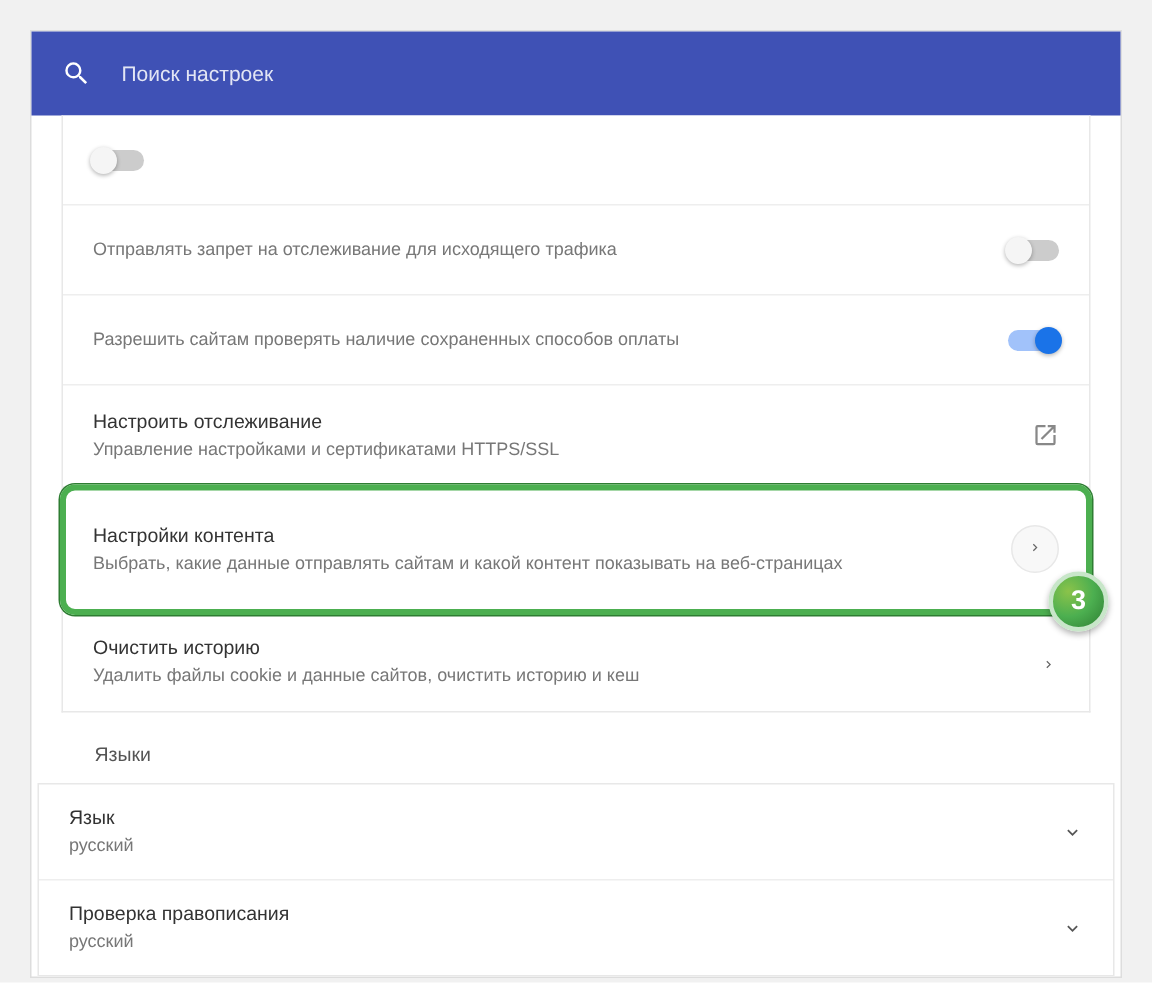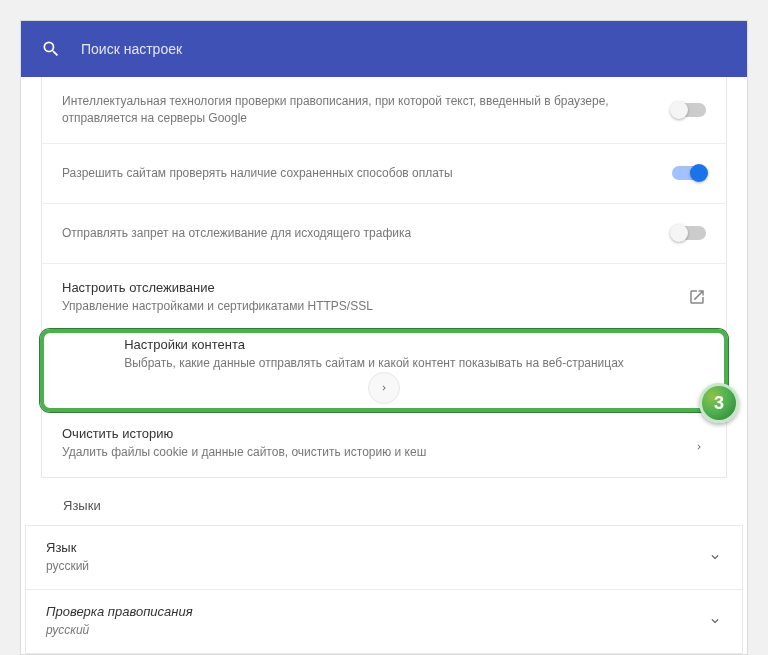--- a/index.html
+++ b/index.html
@@ -21,60 +21,57 @@
     .switch.on { background: #a1c2fa; }
     .switch.on::after { background: #1a73e8; left: auto; right: -2px; }
     .ext-icon { width: 18px; height: 18px; flex-shrink: 0; }
     .ext-icon svg { fill: #888; width: 18px; height: 18px; }
     .arrow-btn { width: 32px; height: 32px; border-radius: 50%; background: #f8f8f8; display: flex; align-items: center; justify-content: center; border: 1px solid #e8e8e8; flex-shrink: 0; cursor: pointer; }
     .arrow-icon svg { width: 10px; height: 10px; fill: #666; }
     .plain-arrow { width: 12px; height: 12px; flex-shrink: 0; }
     .plain-arrow svg { width: 10px; height: 10px; fill: #666; }
     .chevron-down { width: 14px; height: 14px; flex-shrink: 0; }
     .chevron-down svg { width: 14px; height: 14px; fill: #555; }
-    .highlighted { border: 4px solid #4caf50; border-radius: 10px; margin: -2px; padding: 4px 18px; box-shadow: 0 0 0 1px #2e7d32; flex-direction: column; }
+    .highlighted { border: 4px solid #4caf50; border-radius: 10px; margin: -2px; padding: 22px 18px; box-shadow: 0 0 0 1px #2e7d32; }
     .badge { position: absolute; right: -15px; bottom: -15px; width: 40px; height: 40px; border-radius: 50%; background: radial-gradient(circle at 30% 30%, #8bc34a, #4caf50 50%, #2e7d32); color: #fff; display: flex; align-items: center; justify-content: center; font-weight: bold; font-size: 18px; border: 3px solid #c8e6c9; box-shadow: 0 2px 4px rgba(0,0,0,0.3); z-index: 10; }
     .section-title { font-size: 13px; color: #555; padding: 20px 42px 12px; }
     .lang-card { margin: 0 4px; background: #fff; border: 1px solid #e8e8e8; }
     .lang-row { display: flex; align-items: center; justify-content: space-between; padding: 14px 20px; border-bottom: 1px solid #eee; cursor: pointer; }
-    .lang-row:last-child { border-bottom: none; font-style: italic; }
+    .lang-row:last-child { border-bottom: none; }
   </style>
 </head>
 <body>
 
 <div class="container">
   <div class="search-bar">
     <span class="search-icon">
       <svg viewBox="0 0 24 24">
           <path d="M15.5 14h-.79l-.28-.27A6.471 6.471 0 0016 9.5 6.5 6.5 0 109.5 16c1.61 0 3.09-.59 4.23-1.57l.27.28v.79l5 4.99L20.49 19l-4.99-5zm-6 0C7.01 14 5 11.99 5 9.5S7.01 5 9.5 5 14 7.01 14 9.5 11.99 14 9.5 14z"></path>
         </svg>
     </span>
     <input class="search-input" type="text" placeholder="Поиск настроек" style="">
   </div>
 
   <div class="card">
     <div class="row">
+      <div class="switch"></div>
+    </div>
+
+    <div class="row">
       <div class="row-text">
-        <div class="row-desc">Интеллектуальная технология проверки правописания, при которой текст, введенный в браузере, отправляется на серверы Google</div>
+        <div class="row-desc">Отправлять запрет на отслеживание для исходящего трафика</div>
       </div>
       <div class="switch"></div>
     </div>
 
     <div class="row">
       <div class="row-text">
         <div class="row-desc">Разрешить сайтам проверять наличие сохраненных способов оплаты</div>
       </div>
       <div class="switch on"></div>
-    </div>
-
-    <div class="row">
-      <div class="row-text">
-        <div class="row-desc">Отправлять запрет на отслеживание для исходящего трафика</div>
-      </div>
-      <div class="switch"></div>
     </div>
 
     <div class="row">
       <div class="row-text">
         <div class="row-title">Настроить отслеживание</div>
         <div class="row-desc">Управление настройками и сертификатами HTTPS/SSL</div>
       </div>
       <span class="ext-icon">
         <svg viewBox="0 0 24 24">
             <path d="M19 19H5V5h7V3H5a2 2 0 00-2 2v14a2 2 0 002 2h14a2 2 0 002-2v-7h-2v7zM14 3v2h3.59l-9.83 9.83 1.41 1.41L19 6.41V10h2V3h-7z"></path>

